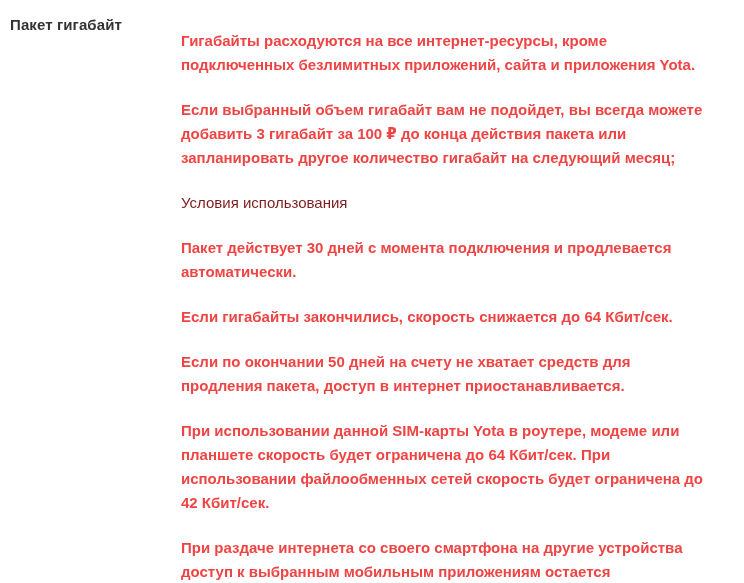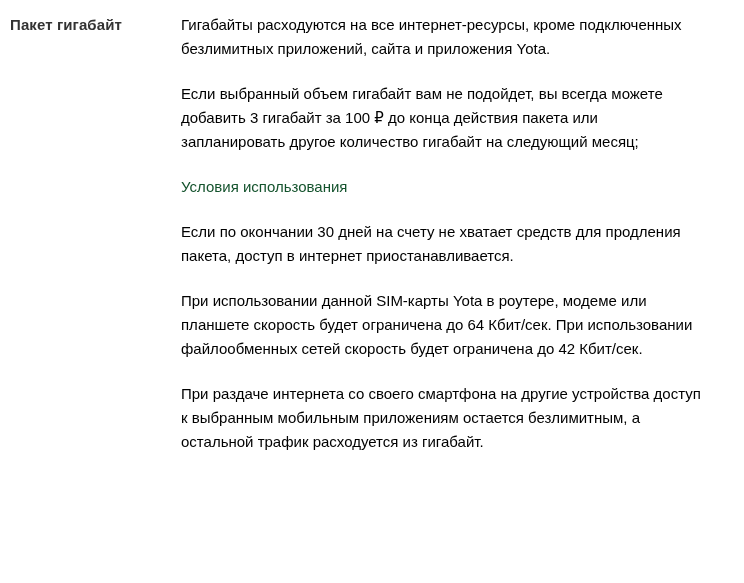--- a/index.html
+++ b/index.html
@@ -35,32 +35,32 @@
     font-weight: 700;
     color: #333333;
     letter-spacing: 0.1px;
   }
   .content-col {
     flex: 0 0 auto;
     width: 525px;
     box-sizing: border-box;
   }
   .content-col p.body-text {
-    margin: 0 0 21px 0;
+    margin: 16px 0 21px 0;
     font-size: 15px;
     line-height: 24px;
-    font-weight: 400;
-    color: #000000;
+    font-weight: 700;
+    color: #ef4444;
   }
   .content-col h3.subheading {
     margin: 0 0 21px 0;
     font-size: 15px;
     line-height: 24px;
     font-weight: 400;
-    color: #14532d;
+    color: #7f1d1d;
   }
   .content-col p.body-text:last-child {
     margin-bottom: 0;
   }
 </style>
 </head>
 <body>
 
 <div class="page">
   <div class="section-row">
@@ -69,23 +69,25 @@
       <h2 class="section-title">Пакет гигабайт</h2>
     </div>
 
     <div class="content-col">
       <p class="body-text">Гигабайты расходуются на все интернет-ресурсы, кроме подключенных безлимитных приложений, сайта и приложения Yota.</p>
 
       <p class="body-text">Если выбранный объем гигабайт вам не подойдет, вы всегда можете добавить 3 гигабайт за 100 ₽ до конца действия пакета или запланировать другое количество гигабайт на следующий месяц;</p>
 
       <h3 class="subheading">Условия использования</h3>
 
+      <p class="body-text">Пакет действует 30 дней с момента подключения и продлевается автоматически.</p>
 
+      <p class="body-text">Если гигабайты закончились, скорость снижается до 64 Кбит/сек.</p>
 
-      <p class="body-text">Если по окончании 30 дней на счету не хватает средств для продления пакета, доступ в интернет приостанавливается.</p>
+      <p class="body-text">Если по окончании 50 дней на счету не хватает средств для продления пакета, доступ в интернет приостанавливается.</p>
 
       <p class="body-text">При использовании данной SIM-карты Yota в роутере, модеме или планшете скорость будет ограничена до 64 Кбит/сек. При использовании файлообменных сетей скорость будет ограничена до 42 Кбит/сек.</p>
 
       <p class="body-text">При раздаче интернета со своего смартфона на другие устройства доступ к выбранным мобильным приложениям остается безлимитным, а остальной трафик расходуется из гигабайт.</p>
     </div>
 
   </div>
 </div>
 
 </body></html>

